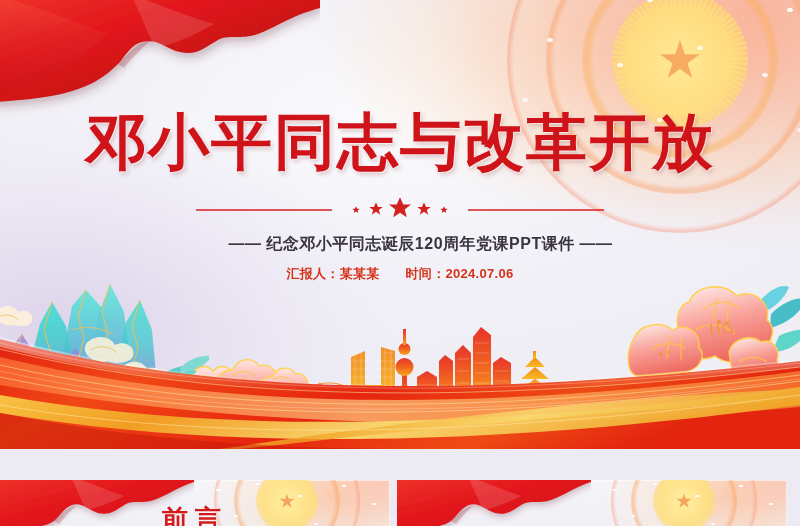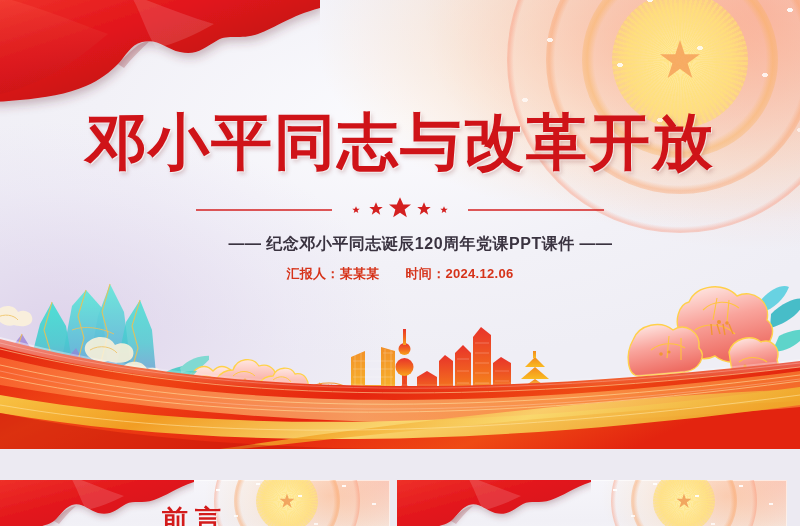--- a/index.html
+++ b/index.html
@@ -439,21 +439,21 @@
           <g transform="translate(444,14) scale(0.52)">
             <path d="M0,-7 L2.1,-2.2 L7.1,-2.2 L3,1 L4.4,6 L0,3 L-4.4,6 L-3,1 L-7.1,-2.2 L-2.1,-2.2 Z"></path>
           </g>
         </g>
       </svg>
     </div>
 
     <div class="subtitle">—— 纪念邓小平同志诞辰120周年党课PPT课件 ——</div>
 
     <div class="byline">
-      <span>汇报人：某某某</span><span class="gap"></span><span>时间：2024.12.06</span>
+      <span>汇报人：某某某</span><span class="gap"></span><span>时间：2024.07.06</span>
     </div>
   </div>
 
   <div class="panels">
 
     <div class="panel left">
       <div class="p-rings">
         <div class="p-ring pr1"></div>
         <div class="p-ring pr2"></div>
         <div class="p-ring pr3"></div>

